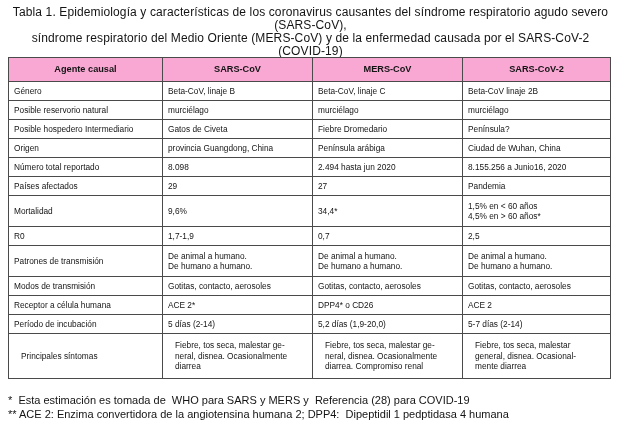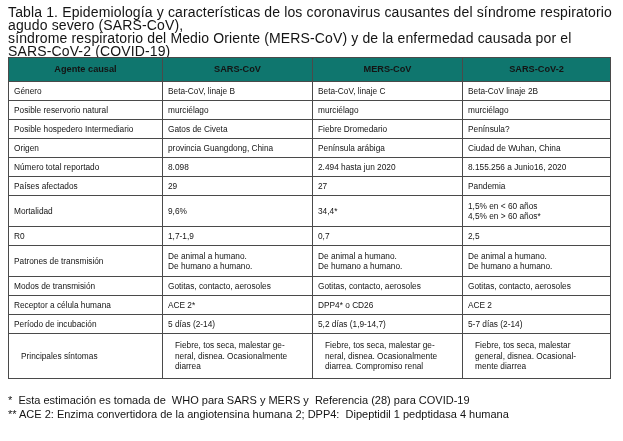--- a/index.html
+++ b/index.html
@@ -23,24 +23,25 @@
     width: 623px;
     height: 441px;
   }
 
   
   .caption {
     position: absolute;
     left: 8px;
     top: 6px;
     width: 605px;
-    font-size: 14px;
+    font-size: 12px;
     line-height: 13px;
     color: #141414;
     letter-spacing: 0.01em;
+    text-align: center;
   }
 
   
   .tbl-wrap {
     position: absolute;
     left: 8px;
     top: 57px;
     width: 602px;
   }
   table.coron {
@@ -57,21 +58,21 @@
 
   table.coron th,
   table.coron td {
     border: 1px solid #4a4a4a;
     padding: 2px 4px 2px 5px;
     vertical-align: middle;
     text-align: left;
     line-height: 10.5px;
   }
   table.coron thead th {
-    background: #0f766e;
+    background: #f9a8d4;
     text-align: center;
     font-weight: bold;
     font-size: 9.2px;
     height: 19px;
     padding: 2px 3px;
     border-color: #4a4a4a;
   }
   table.coron tbody td {
     height: 14px;
   }
@@ -259,21 +260,21 @@
             <td class="cell-lines">
               <span>ACE 2</span>
             </td>
           </tr>
           <tr>
             <td>Período de incubación</td>
             <td class="cell-lines">
               <span>5 días (2-14)</span>
             </td>
             <td class="cell-lines">
-              <span>5,2  días (1,9-14,7)</span>
+              <span>5,2  días (1,9-20,0)</span>
             </td>
             <td class="cell-lines">
               <span>5-7 días (2-14)</span>
             </td>
           </tr>
           <tr class="tall3">
             <td>Principales síntomas</td>
             <td class="cell-lines">
               <span>Fiebre, tos seca, malestar ge-</span>
               <span>neral, disnea. Ocasionalmente</span>

